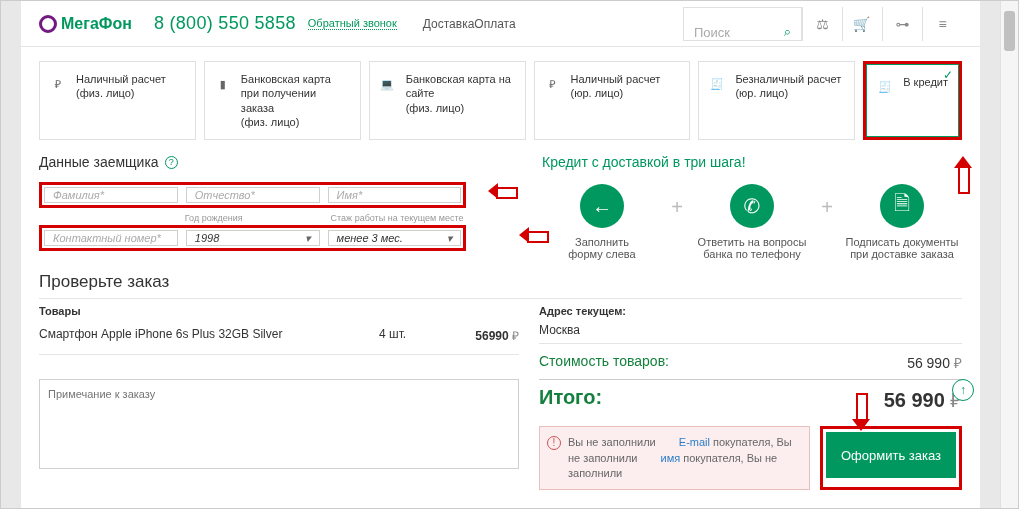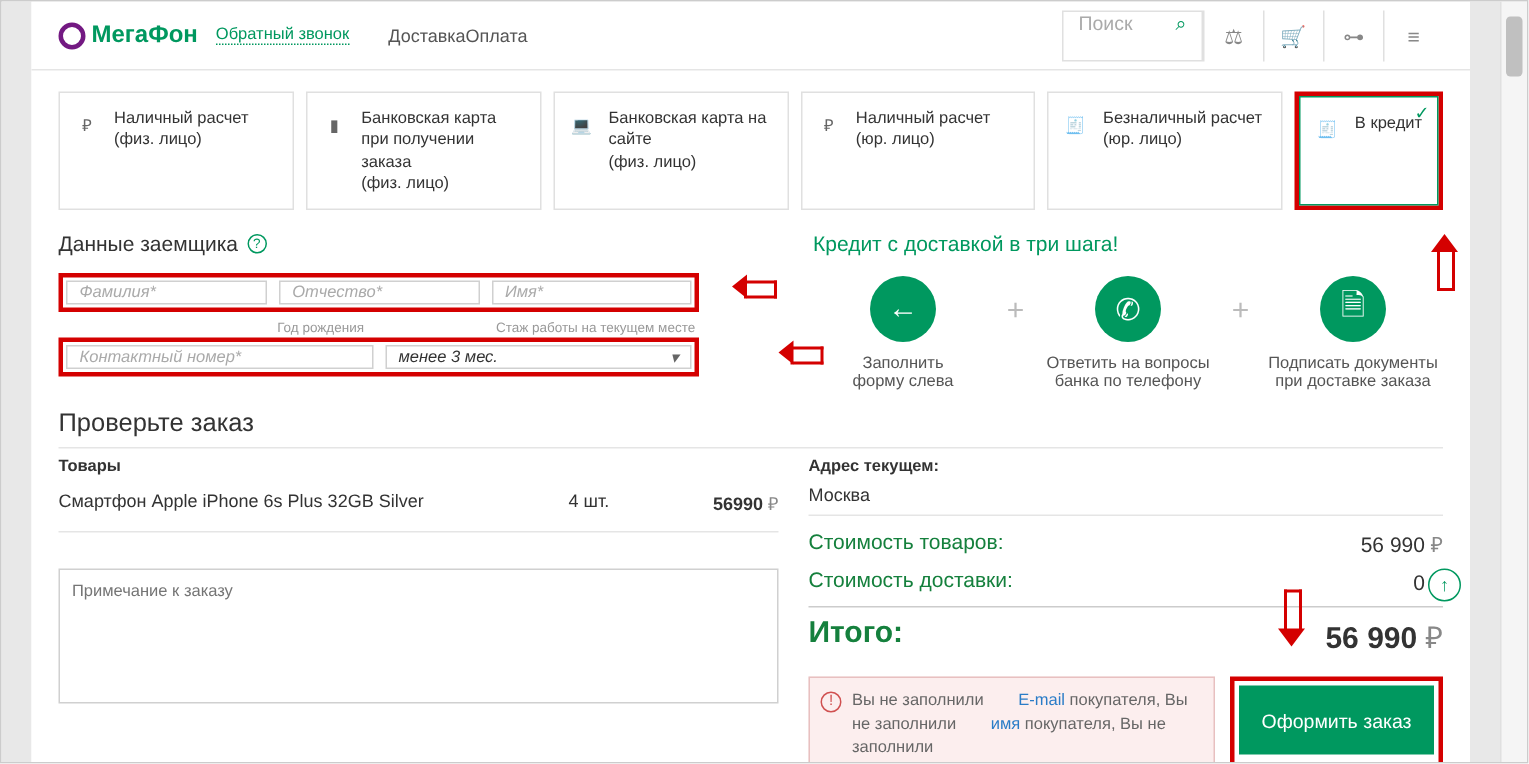--- a/index.html
+++ b/index.html
@@ -12,21 +12,21 @@
   .content { position: absolute; left: 20px; right: 38px; top: 0; bottom: 0; background: #fff; }
   
   .header { display: flex; align-items: center; height: 46px; border-bottom: 1px solid #e5e5e5; padding: 0 18px; }
   .logo { display: flex; align-items: center; font-weight: bold; color: #00985f; font-size: 16px; gap:4px;}
   .logo-icon { width: 18px; height: 18px; border: 3px solid #731982; border-radius: 50%; display:inline-block; position:relative;}
   .phone { color: #00985f; font-size: 18px; margin-left: 22px; letter-spacing: .3px;}
   .callback { color: #00985f; font-size: 11px; margin-left: 12px; border-bottom: 1px dotted #00985f; }
   .topnav { display: flex; margin-left: 26px; font-size: 12px; }
   .topnav a { color: #555; text-decoration: none; }
   .spacer { flex: 1; }
-  .search-box { border: 1px solid #e0e0e0; height: 34px; display: flex; align-items: flex-start; padding: 0 10px; width: 94px; color: #aaa; }
+  .search-box { border: 1px solid #e0e0e0; height: 34px; display: flex; align-items: flex-end; padding: 0 10px; width: 119px; color: #aaa; }
   .hicons { display: flex; }
   .hicon { width: 40px; height: 34px; border-left: 1px solid #e0e0e0; display: flex; align-items: center; justify-content: center; color: #888; font-size: 14px;}
   
   .tiles { display: flex; gap: 8px; padding: 14px 18px; }
   .tile { flex: 1; border: 1px solid #e0e0e0; padding: 10px 10px 10px 36px; position: relative; font-size: 11px; line-height: 1.3; cursor: pointer; }
   .tile .ticon { position: absolute; left: 8px; top: 12px; width: 20px; height: 20px; display:flex; align-items:center; justify-content:center; color:#666;}
   .tile.active { border: 1px solid #00985f; }
   .tile.active::after { content:'✓'; position:absolute; top:3px; right:5px; color:#00985f; font-size:12px; }
   .highlight-red { border:3px solid #d40000; }
   
@@ -94,20 +94,21 @@
       <div class="thumb"></div>
     </div>
 
   <div class="content">
 
     <div class="header">
       <div class="logo">
         <span class="logo-icon"></span>
         <span>МегаФон</span>
       </div>
+      <div class="phone">8 (800) 550 5858</div>
       <a class="callback">Обратный звонок</a>
       <div class="topnav">
         <a>Доставка</a>
         <a>Оплата</a>
       </div>
       <div class="spacer"></div>
       <div class="search-box">
         <span style="flex:1">Поиск</span>
         <span style="color:#00985f">⌕</span>
       </div>
@@ -180,20 +181,23 @@
                 <div style="flex:1"></div>
                 <div class="mini-label" style="flex:1">Год рождения</div>
                 <div class="mini-label" style="flex:1">Стаж работы на текущем месте</div>
               </div>
               <div class="form-group">
                 <div class="form-row">
                   <div class="form-field">
                       <span>Контактный номер*</span>
                     </div>
                   <div class="form-field select">
+                      <span style="color:#333">1998</span>
+                    </div>
+                  <div class="form-field select">
                       <span style="color:#333">менее 3 мес.</span>
                     </div>
                 </div>
               </div>
             </div>
           </div>
         </div>
         <div class="arrow-left">
             <div class="red-arrow-left" style="margin-top:-32px"></div>
           </div>
@@ -242,24 +246,20 @@
         </div>
         <div class="order-right" style="padding-left:20px; position:relative;">
           <div class="sub-label">Адрес текущем:</div>
           <div style="font-size:12px">Москва</div>
           <div class="divider"></div>
           <div class="summary">
             <div class="sum-row">
               <div class="lbl">Стоимость товаров:</div>
               <div class="val ruble">56 990</div>
             </div>
-            <div class="sum-row">
-              <div class="lbl">Стоимость доставки:</div>
-              <div class="val ruble">0</div>
-            </div>
             <div class="sum-row sum-total">
               <div class="lbl">Итого:</div>
               <div class="val ruble">56 990</div>
             </div>
           </div>
           <div class="bottom-row">
             <div class="warning">
               <span class="wicon">!</span>
               <span>Вы не заполнили </span><a>E-mail</a><span> покупателя, Вы не заполнили </span><a>имя</a><span> покупателя, Вы не заполнили </span>
             </div>

